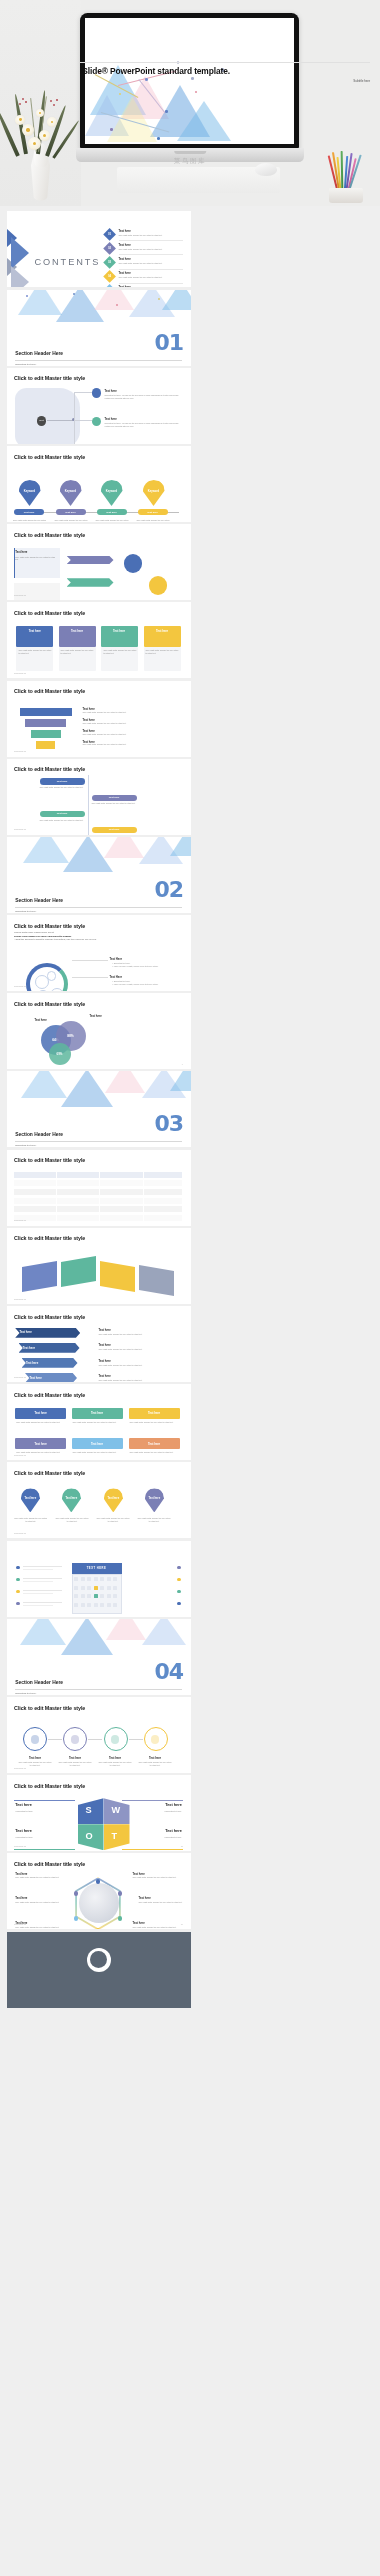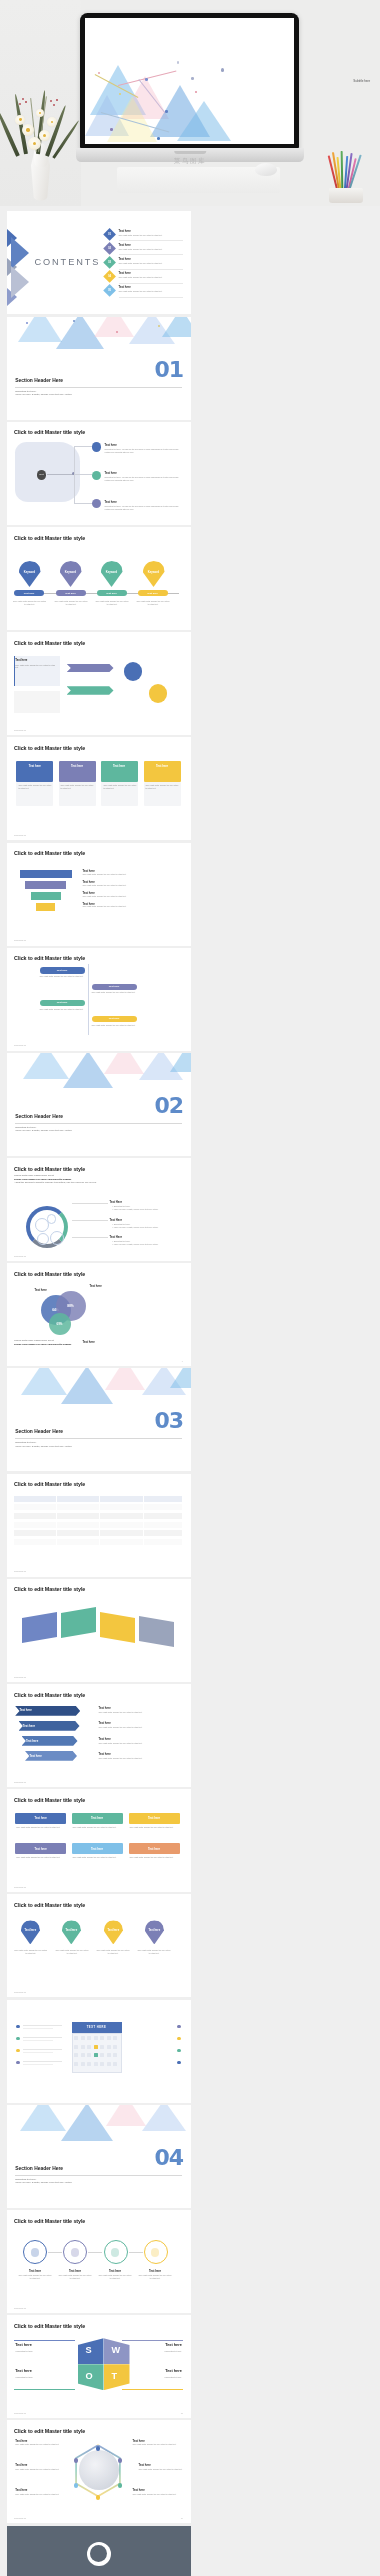--- a/index.html
+++ b/index.html
@@ -55,21 +55,21 @@
   .pc { position:absolute; bottom:12px; width:2.2px; border-radius:0.5px 0.5px 0 0; }
   .pc-cup { position:absolute; left:5.4px; bottom:0; width:34px; height:15px;
      background:linear-gradient(180deg,#f4f4f2,#ddd9d4); border-radius:1.6px 1.6px 3.3px 3.3px; }
   .mouse { position:absolute; left:255px; bottom:30px; width:22px; height:13px;
      background:linear-gradient(160deg,#fcfcfc,#dedede); border-radius:50% 50% 44% 44%; }
   .kbd { position:absolute; left:117px; bottom:13px; width:163px; height:26px;
      background:linear-gradient(180deg,#f8f8f7,#ebebea); border-radius:2.2px; opacity:.85; }
 
   
   .grid { display:flex; flex-wrap:wrap; gap:2.2px; padding:0 6.5px; background:#efefef; }
-  .slide { width:184px; height:103px; background:#fff; position:relative;
+  .slide { width:184px; height:76px; background:#fff; position:relative;
      overflow:hidden; flex:0 0 184px; }
   .s-title { position:absolute; left:7.6px; top:7.6px; font-size:5.4px; font-weight:bold;
      color:#1b1b1b; letter-spacing:-0.1px; }
   .s-foot { position:absolute; left:7.6px; bottom:4.3px; font-size:2px; color:#b3b3b3; }
   .s-pg { position:absolute; right:7.6px; bottom:4.3px; font-size:2px; color:#c0c0c0; }
   .tiny { font-size:1.8px; color:#8d8d8d; line-height:1.55; }
   .tiny2 { font-size:2.3px; color:#6e6e6e; line-height:1.5; }
   .lbl { font-size:2.8px; font-weight:bold; color:#2b2b2b; }
   .lbl-w { font-size:2.8px; font-weight:bold; color:#fff; }
 
@@ -174,20 +174,21 @@
           <div class="dot" style="left:80px;top:47px;width:2.7px;height:2.7px;background:#5f7fc4;"></div>
           <div class="dot" style="left:110px;top:28px;width:2.2px;height:2.2px;background:#e28fa0;"></div>
           <div class="dot" style="left:25px;top:65px;width:2.7px;height:2.7px;background:#8a7fb5;"></div>
           <div class="dot" style="left:72px;top:74px;width:2.7px;height:2.7px;background:#4f7fc0;"></div>
         </div>
         <div class="dot" style="left:136px;top:50px;width:3.3px;height:3.3px;background:#9aa3c4;"></div>
         <div class="dot" style="left:106px;top:59px;width:2.7px;height:2.7px;background:#a8b0cc;"></div>
         <div class="dot" style="left:92px;top:43px;width:2.2px;height:2.2px;background:#c0c6da;"></div>
       </div>
     </div>
+    <div class="slide-title-main">iSlide® PowerPoint standard template.</div>
     <div class="slide-sub-main">Subtitle here</div>
     <div class="laptop-base"></div>
     <div class="laptop-notch"></div>
     <div class="wm-cn">菜鸟图库</div>
   </div>
 
   <div class="gap"></div>
 
   <div class="grid">
 

